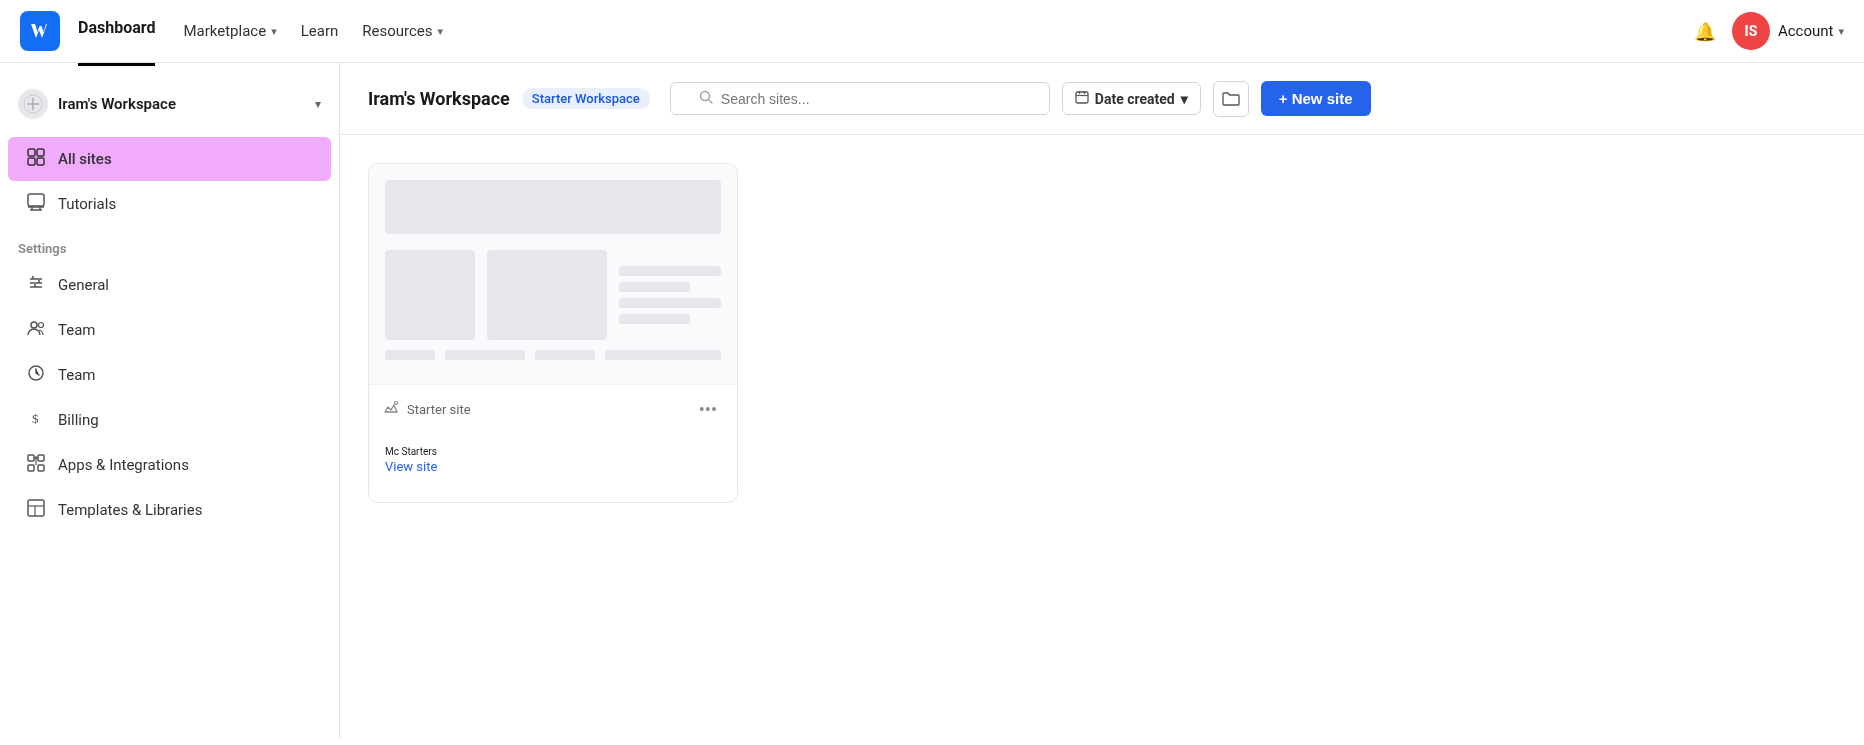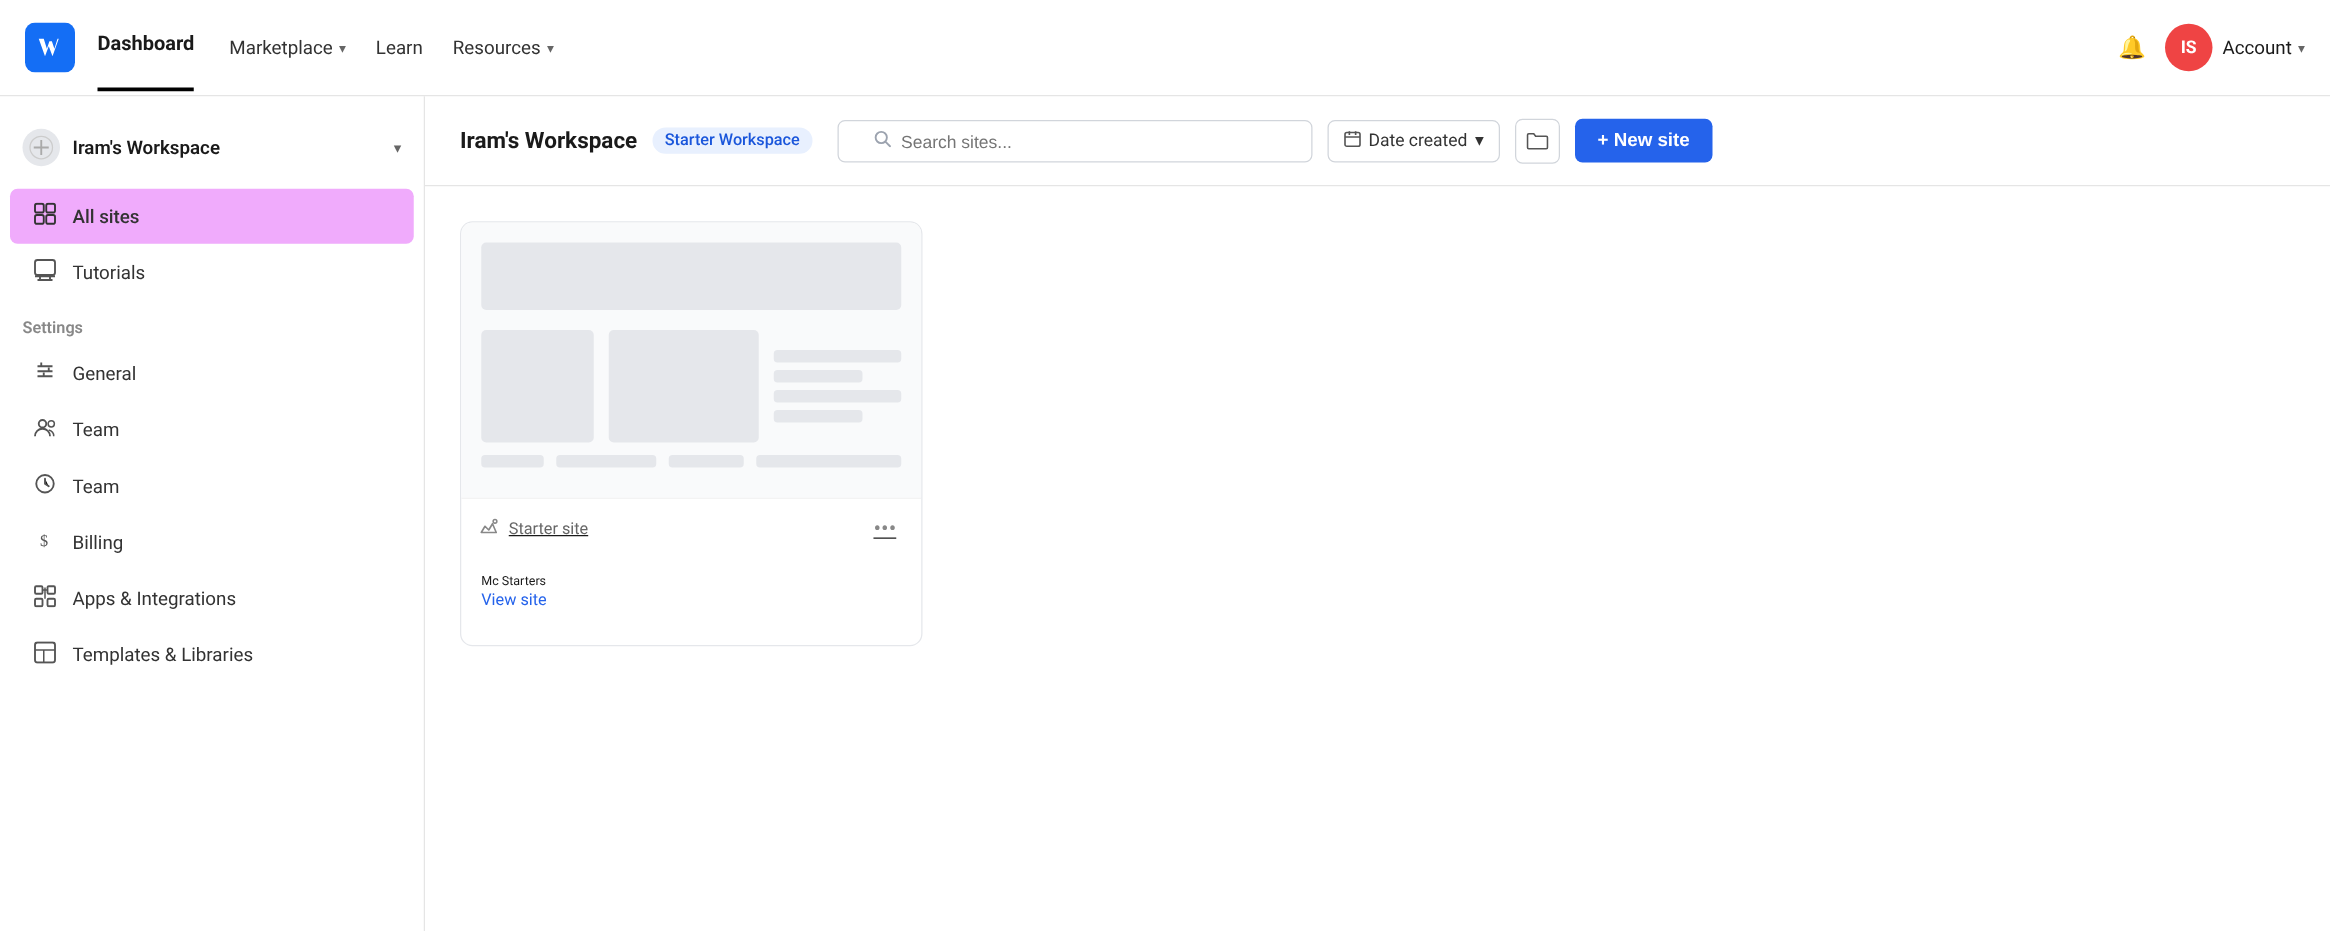--- a/index.html
+++ b/index.html
@@ -1,20 +1,20 @@
 <!DOCTYPE html>
 <html><head>
   <meta charset="utf-8">
   <style>
     * { box-sizing: border-box; margin: 0; padding: 0; }
     body { font-family: -apple-system, BlinkMacSystemFont, 'Segoe UI', Roboto, sans-serif; background: #fff; color: #1a1a1a; height: 745px; overflow: hidden; }
 
     
     .topnav {
-      display: flex; align-items: center; height: 77px; border-bottom: 1px solid #e5e5e5;
+      display: flex; align-items: center; height: 63px; border-bottom: 1px solid #e5e5e5;
       padding: 0 20px; gap: 0;
     }
     .topnav-logo { width: 40px; height: 40px; margin-right: 18px; flex-shrink: 0; }
     .topnav-logo svg { width: 40px; height: 40px; }
     .topnav-dashboard {
       font-weight: 700; font-size: 16px; margin-right: 28px;
       border-bottom: 3px solid #000; padding-bottom: 4px; height: 70px; display: flex; align-items: center;
     }
     .topnav-item {
       display: flex; align-items: center; gap: 5px; font-size: 15px; color: #333;
@@ -87,21 +87,21 @@
       border: 1px solid #d1d5db; border-radius: 6px; padding: 7px 28px;
       flex: 1; max-width: 380px; margin-left: 8px;
     }
     .search-icon { color: #9ca3af; font-size: 14px; }
     .search-input {
       border: none; outline: none; font-size: 14px; color: #555; background: transparent; width: 100%;
     }
     .date-sort {
       display: flex; align-items: center; gap: 6px;
       border: 1px solid #d1d5db; border-radius: 6px; padding: 7px 12px;
-      cursor: pointer; font-size: 14px; color: #333; white-space: nowrap;
+      cursor: pointer; font-size: 14px; color: #333; white-space: nowrap; font-weight: bold;
     }
     .folder-btn {
       width: 36px; height: 36px; border: 1px solid #d1d5db; border-radius: 6px;
       display: flex; align-items: center; justify-content: center; cursor: pointer;
       font-size: 16px; color: #555;
     }
     .new-site-btn {
       background: #2563eb; color: #fff; border: none; border-radius: 6px;
       padding: 9px 18px; font-size: 15px; font-weight: 600; cursor: pointer;
       display: flex; align-items: center; gap: 6px; white-space: nowrap;
@@ -128,21 +128,20 @@
     .sk-mid { width: 120px; height: 90px; }
     .sk-lines { flex: 1; display: flex; flex-direction: column; gap: 6px; justify-content: center; }
     .sk-line { background: #e5e7eb; border-radius: 3px; height: 10px; }
     .sk-line.short { width: 70%; }
     .sk-bottom-row { display: flex; gap: 10px; margin-top: 6px; }
     .sk-sm { background: #e5e7eb; border-radius: 3px; height: 10px; }
 
     .site-card-footer {
       padding: 12px 14px; display: flex; align-items: center; justify-content: space-between;
       border-top: 1px solid #f0f0f0;
-      text-decoration: underline;
     }
     .site-card-footer-left { display: flex; align-items: center; gap: 8px; }
     .site-starter-icon { font-size: 15px; color: #888; }
     .site-label { font-size: 13px; color: #666; }
     .site-more { font-size: 18px; color: #888; cursor: pointer; padding: 2px 6px; }
 
     .site-name { font-size: 10px; font-weight: 400; margin: 12px 0 2px 0; padding: 0 0 0 2px; }
     .site-link { font-size: 13px; color: #2563eb; cursor: pointer; padding: 0 0 14px 2px; display: block; }
 
     .site-card-body { padding: 0 14px 14px; }

